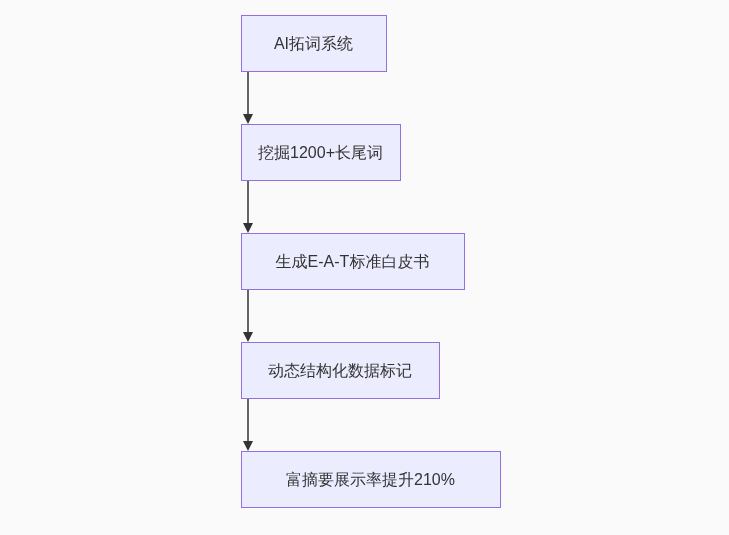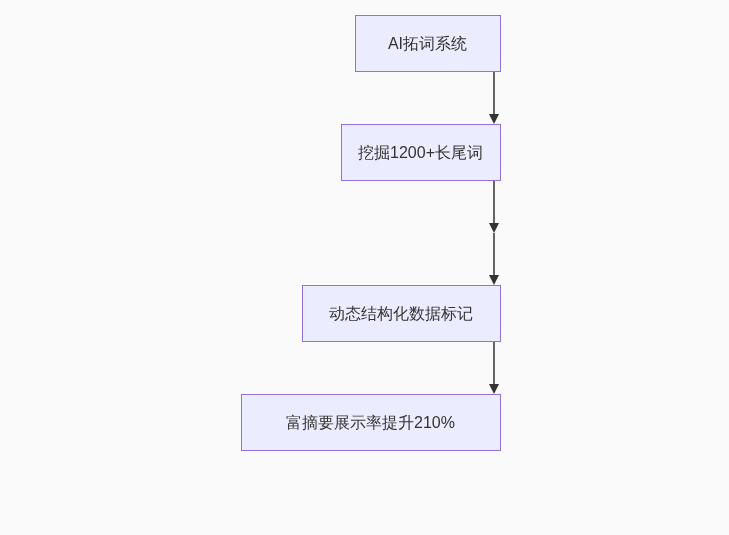--- a/index.html
+++ b/index.html
@@ -10,21 +10,21 @@
     overflow:hidden;
     font-family:"Liberation Sans","DejaVu Sans",sans-serif;
   }
   .flow{
     position:absolute;
     top:15px;
     left:50%;
     transform:translateX(calc(-50% + 6px));
     display:flex;
     flex-direction:column;
-    align-items:flex-end;
+    align-items:flex-start;
   }
   .node{
     box-sizing:border-box;
     height:57px;
     border:1px solid #9370db;
     background:#ececff;
     color:#333333;
     font-size:16px;
     line-height:1;
     display:flex;
@@ -60,20 +60,23 @@
 
     <div class="node w2">
       <span>挖掘1200+长尾词</span>
     </div>
 
     <svg class="arrow" viewBox="0 0 14 52" xmlns="http://www.w3.org/2000/svg">
       <line x1="7" y1="0" x2="7" y2="43" stroke="#333333" stroke-width="1.5"></line>
       <polygon points="2,42 12,42 7,52" fill="#333333"></polygon>
     </svg>
 
+    <div class="node w3">
+      <span>生成E-A-T标准白皮书</span>
+    </div>
 
     <svg class="arrow" viewBox="0 0 14 52" xmlns="http://www.w3.org/2000/svg">
       <line x1="7" y1="0" x2="7" y2="43" stroke="#333333" stroke-width="1.5"></line>
       <polygon points="2,42 12,42 7,52" fill="#333333"></polygon>
     </svg>
 
     <div class="node w4">
       <span>动态结构化数据标记</span>
     </div>
 

